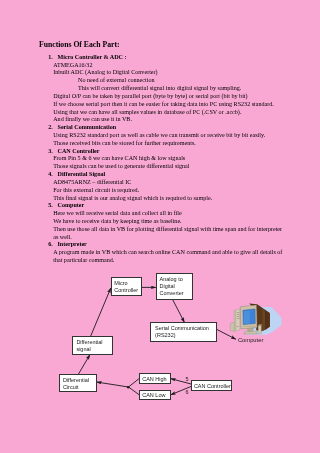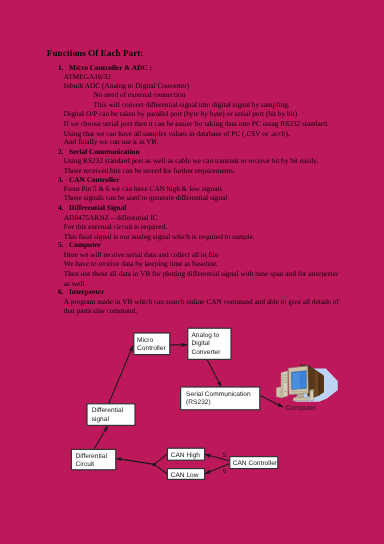--- a/index.html
+++ b/index.html
@@ -1,19 +1,19 @@
 <!DOCTYPE html>
 <html><head>
 <meta charset="utf-8">
 <style>
   html,body{margin:0;padding:0;background:#fff;}
   body{width:320px;height:453px;overflow:hidden;
        font-family:"Liberation Serif",serif;color:#000;
        -webkit-font-smoothing:antialiased;}
-  .page{position:relative;width:320px;height:453px;background:#be185d;}
+  .page{position:relative;width:320px;height:453px;background:#f9a8d4;}
   .title{position:absolute;left:39px;top:40px;font-size:7.7px;font-weight:bold;
          line-height:9px;white-space:nowrap;}
   .txt{position:absolute;font-size:6.1px;line-height:7.82px;white-space:nowrap;}
   .num{font-weight:bold;}
   .hd{font-weight:bold;}
   #diagram-layer{position:absolute;left:0;top:0;width:320px;height:453px;}
   svg.dg{position:absolute;left:0;top:0;}
   svg.dg .conn path{fill:none;stroke:#1a1a1a;stroke-width:0.9;}
   svg.dg rect.bx{fill:#fff;stroke:#333333;stroke-width:1;}
   svg.dg text{font-family:"Liberation Sans",sans-serif;font-size:5.5px;fill:#1a1a1a;}

